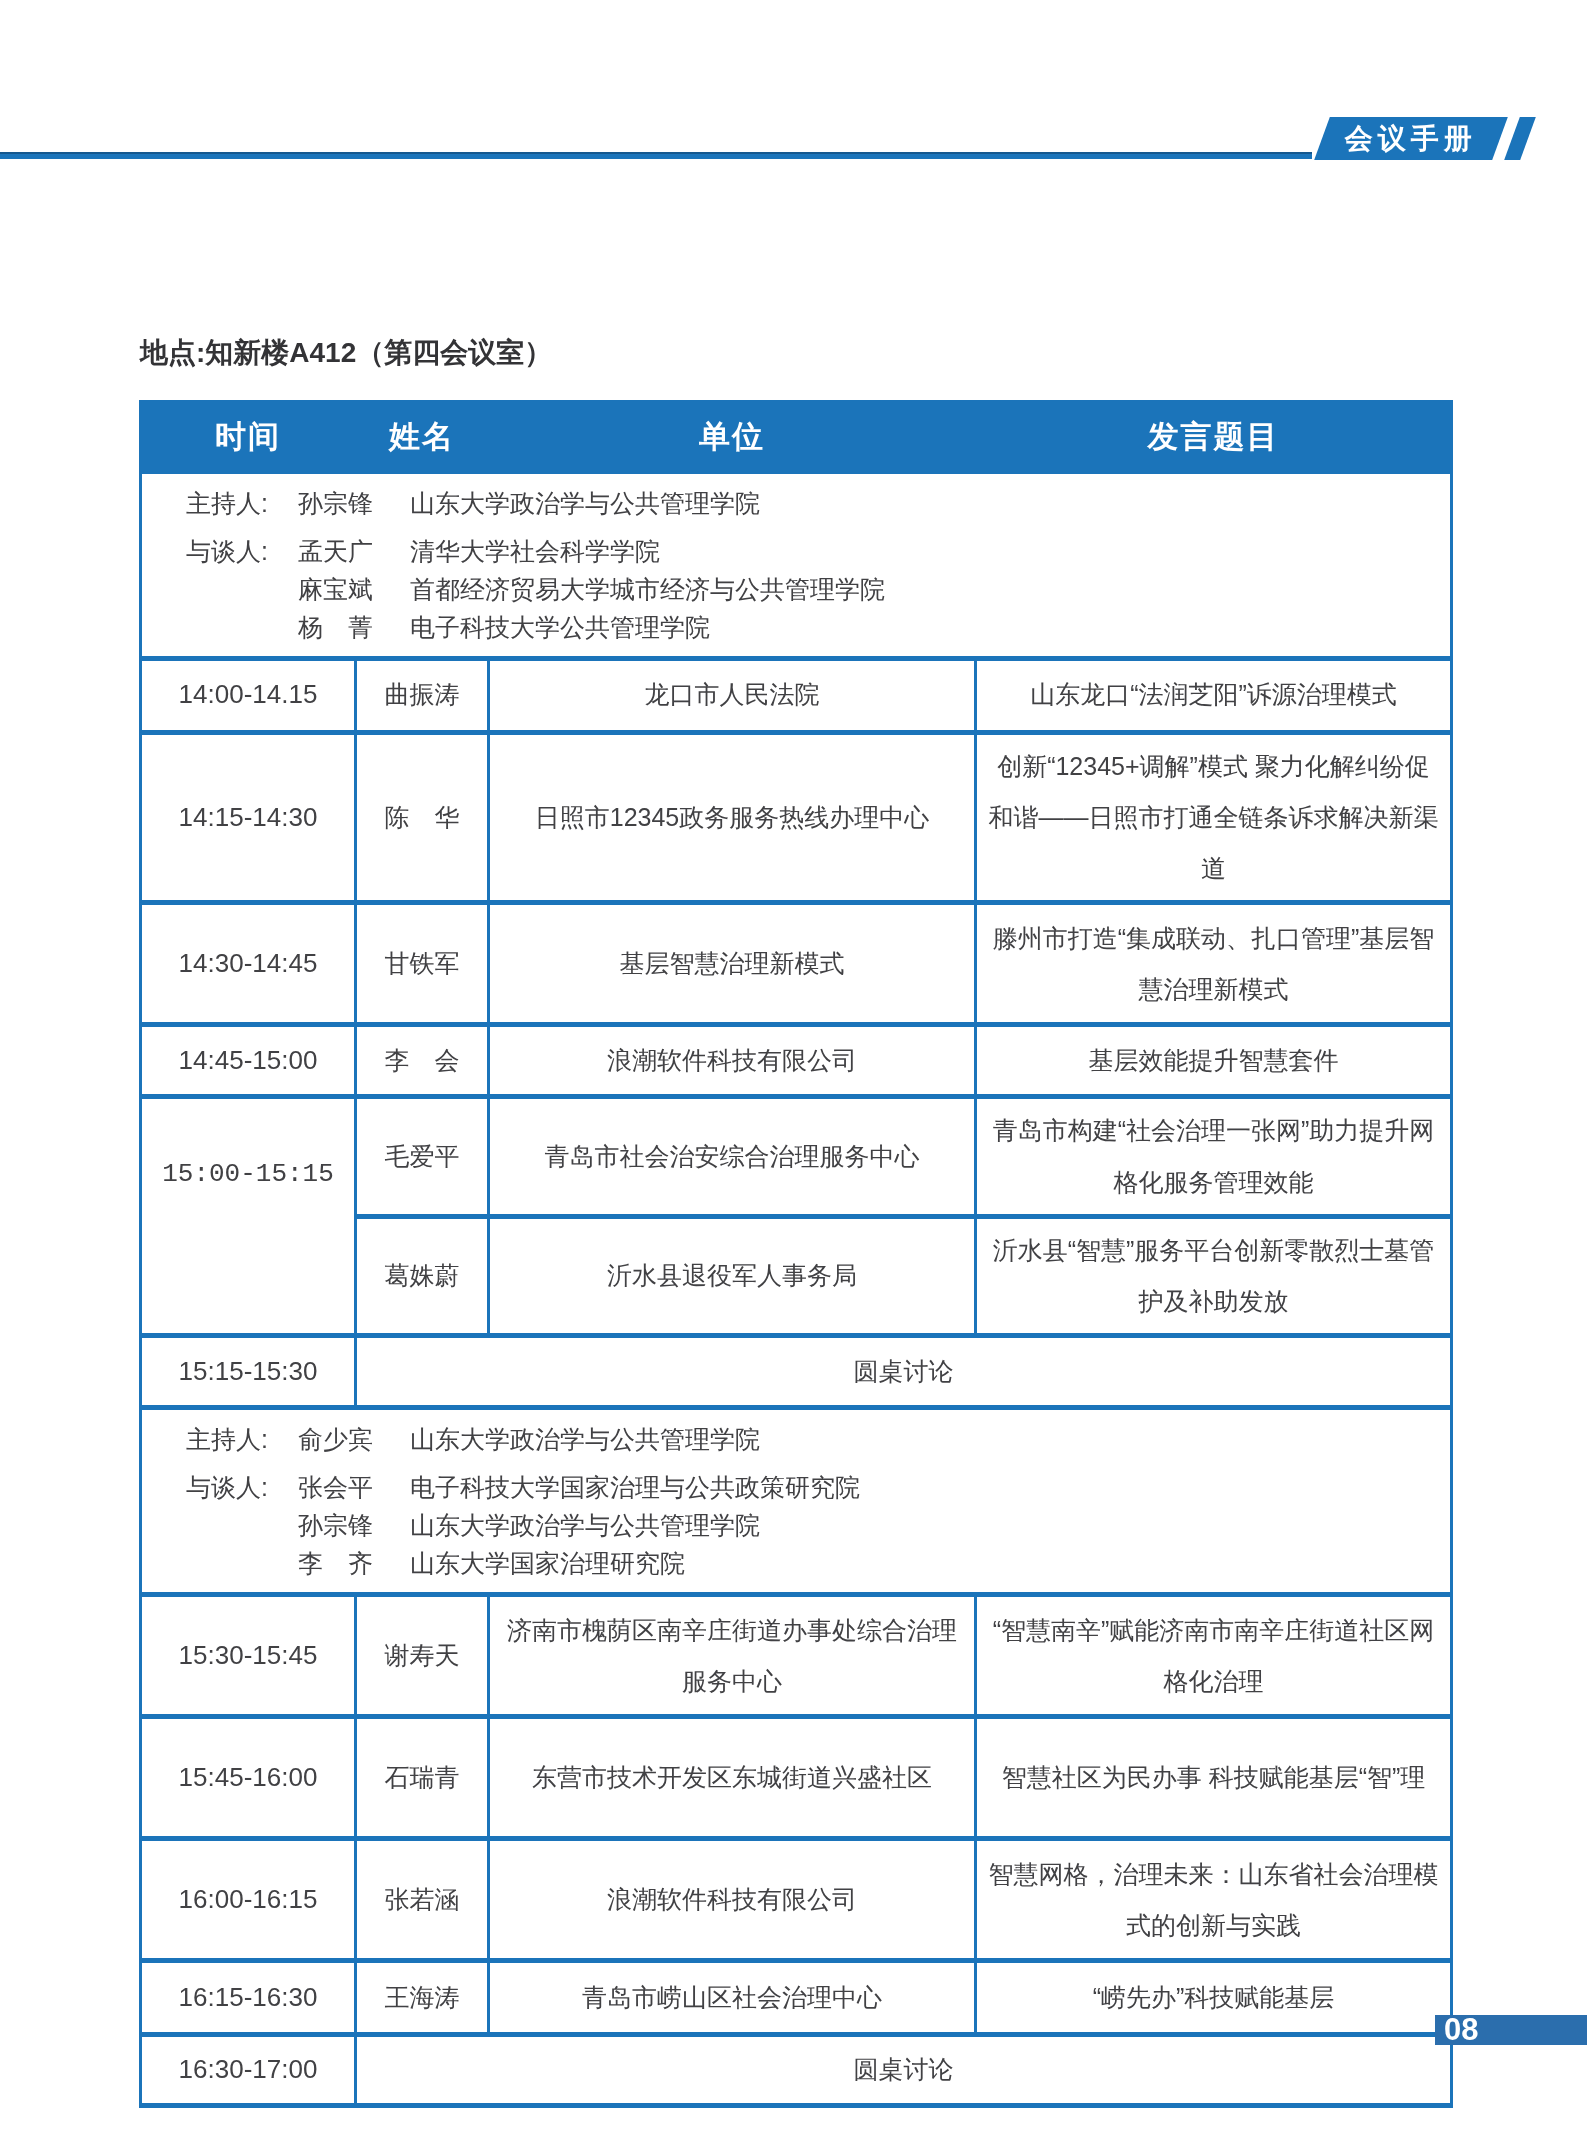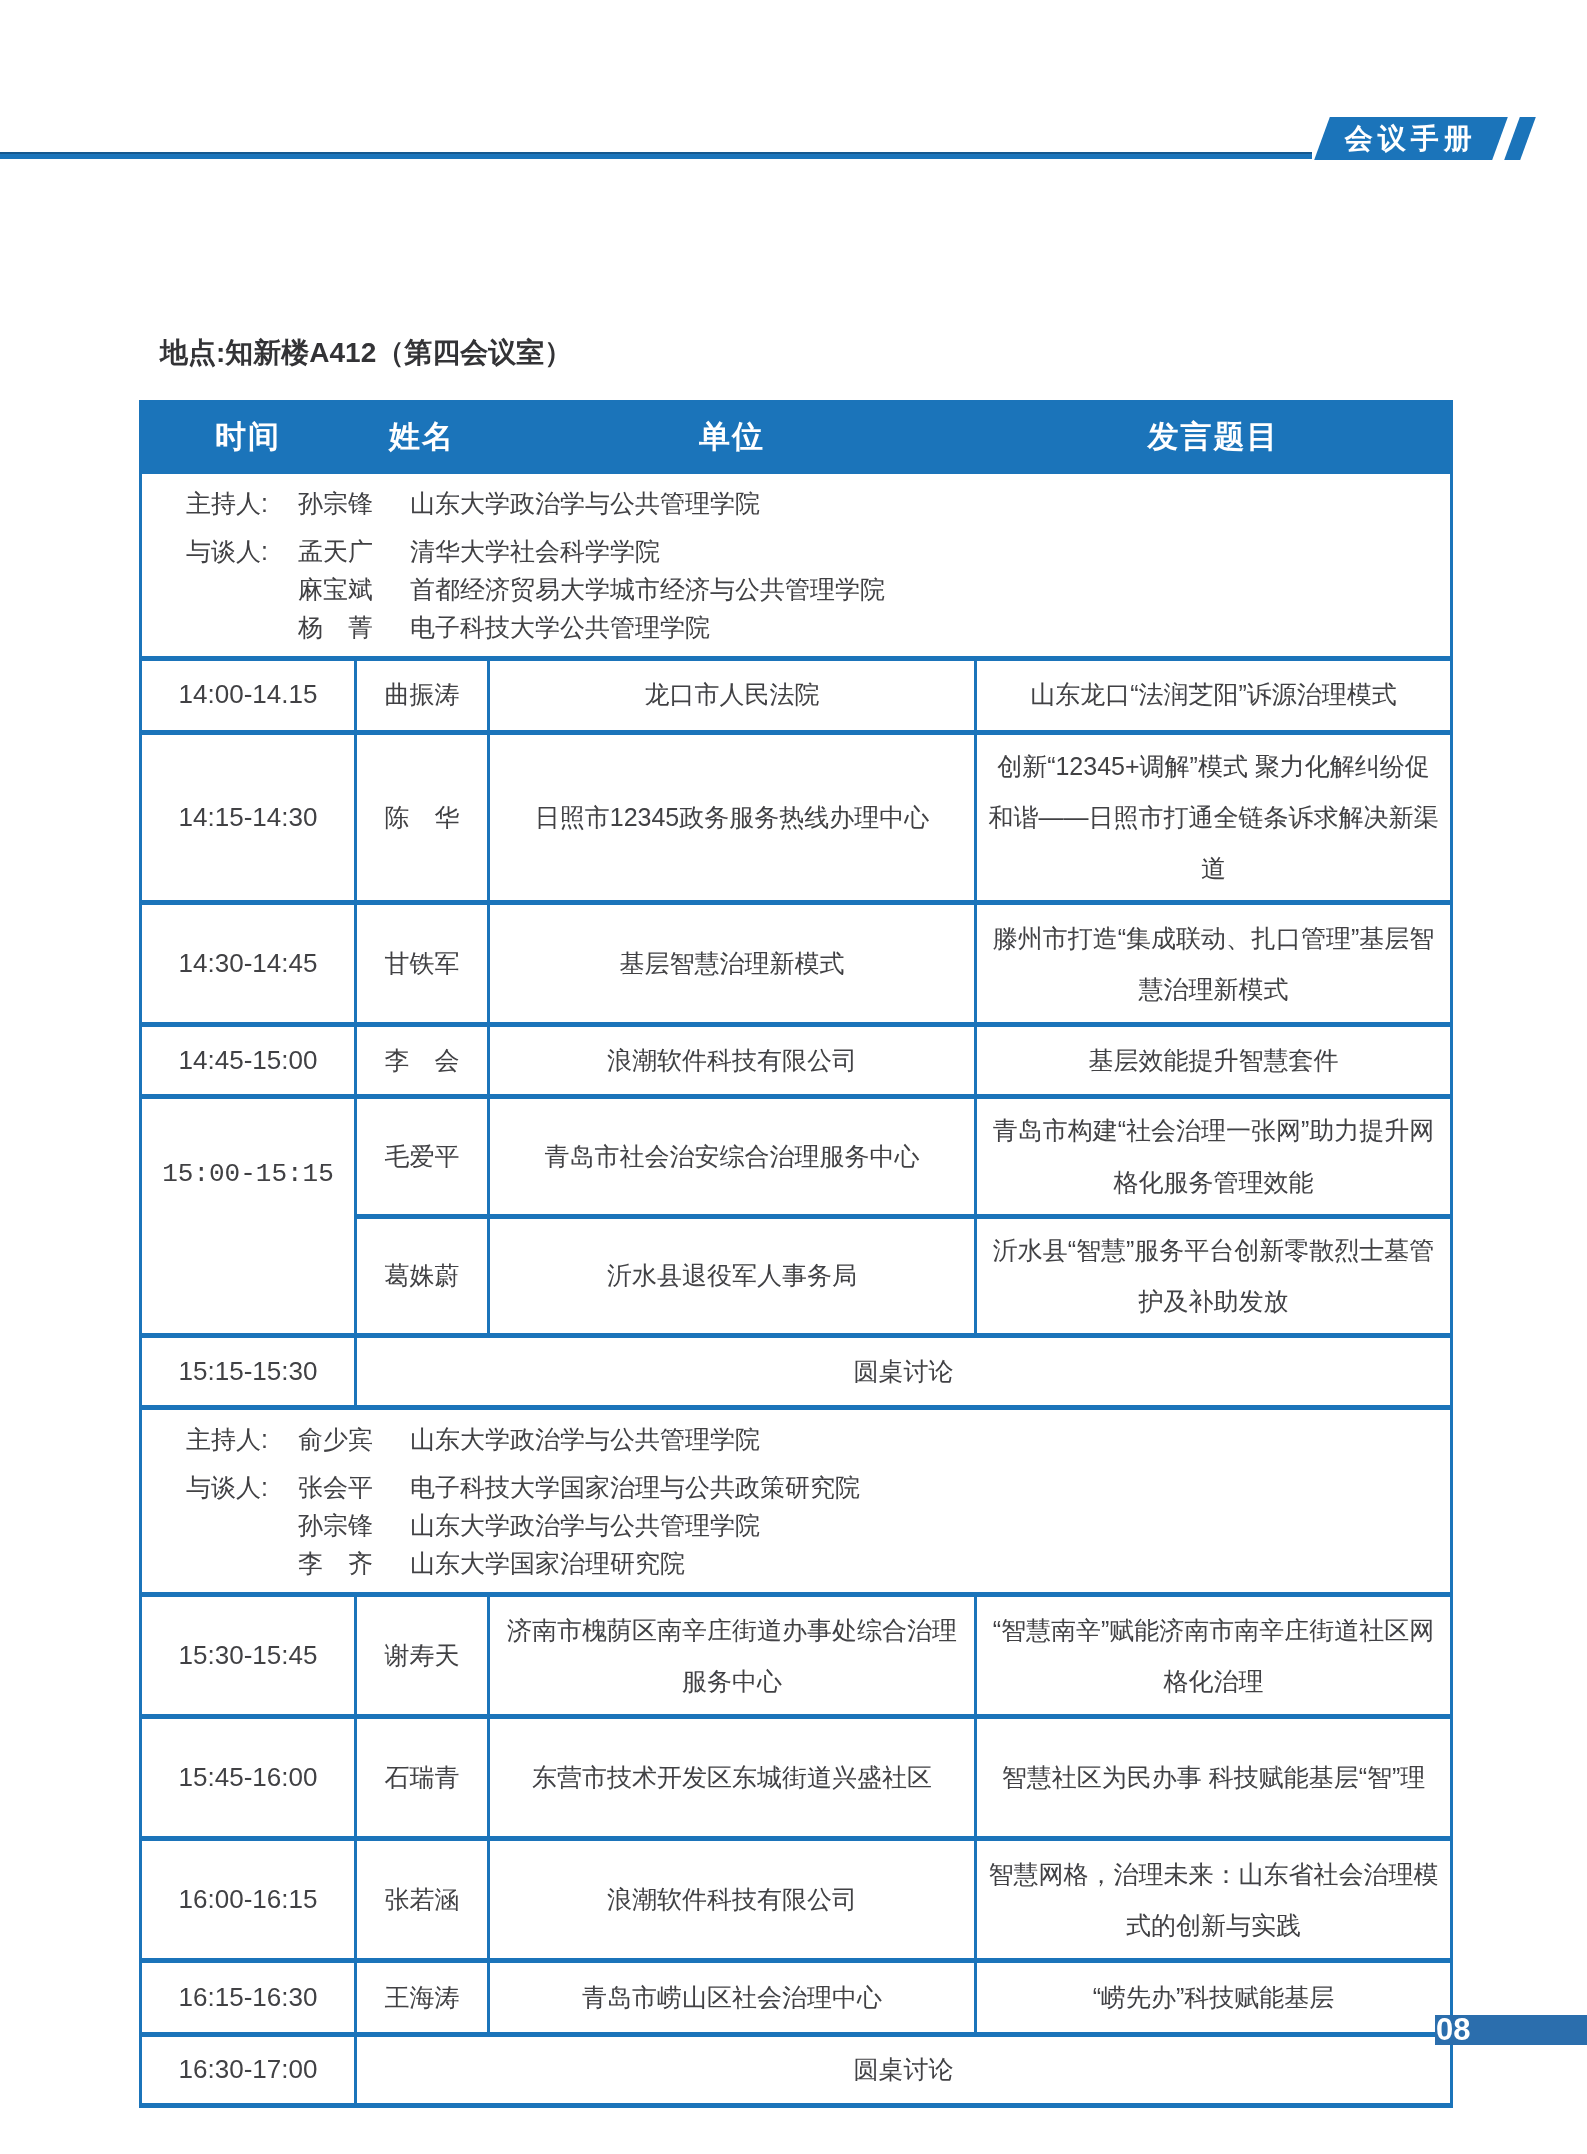--- a/index.html
+++ b/index.html
@@ -32,21 +32,21 @@
     position:absolute;left:1512px;top:117px;width:16px;height:43px;
     background:var(--blue);transform:skewX(-20deg);
   }
 
   
   .title-row{
     position:absolute;left:140px;top:334px;width:1360px;
     display:flex;align-items:baseline;white-space:nowrap;
   }
   .forum-title{color:#1b74bc;font-size:31px;font-weight:bold;}
-  .forum-location{color:#333336;font-size:28px;font-weight:600;margin-left:20px;}
+  .forum-location{color:#333336;font-size:28px;font-weight:600;}
 
   
   .table-wrap{position:absolute;left:139px;top:400px;width:1311px;}
   table{border-collapse:collapse;width:100%;table-layout:fixed;}
   td,th{
     border-left:3px solid var(--blue);border-right:3px solid var(--blue);
     border-top:5px solid var(--blue);border-bottom:5px solid var(--blue);
     font-size:25px;color:var(--ink);text-align:center;vertical-align:middle;
     padding:6px 8px;line-height:2.05;
   }
@@ -61,21 +61,21 @@
   .intro-line{display:flex;align-items:baseline;}
   .intro-line.gap{margin-top:10px;}
   .intro-label{width:112px;flex:0 0 112px;}
   .intro-name{width:112px;flex:0 0 112px;}
   .roundtable-cell{text-align:center;}
   .time-merged-inner{position:relative;top:-42px;font-family:Liberation Mono, monospace;}
 
   
   .page-bar{
     position:absolute;left:1435px;top:2015px;width:152px;height:30px;
-    background:#2b6ead;display:flex;align-items:center;
+    background:#2b6ead;display:flex;align-items:center;padding-left:8px;
   }
   .page-num{
     color:#ffffff;font-weight:bold;font-size:31px;line-height:30px;padding-left:1px;
   }
 </style>
 </head>
 <body>
 
 <div class="top-rule"></div>
 <div class="badge">

